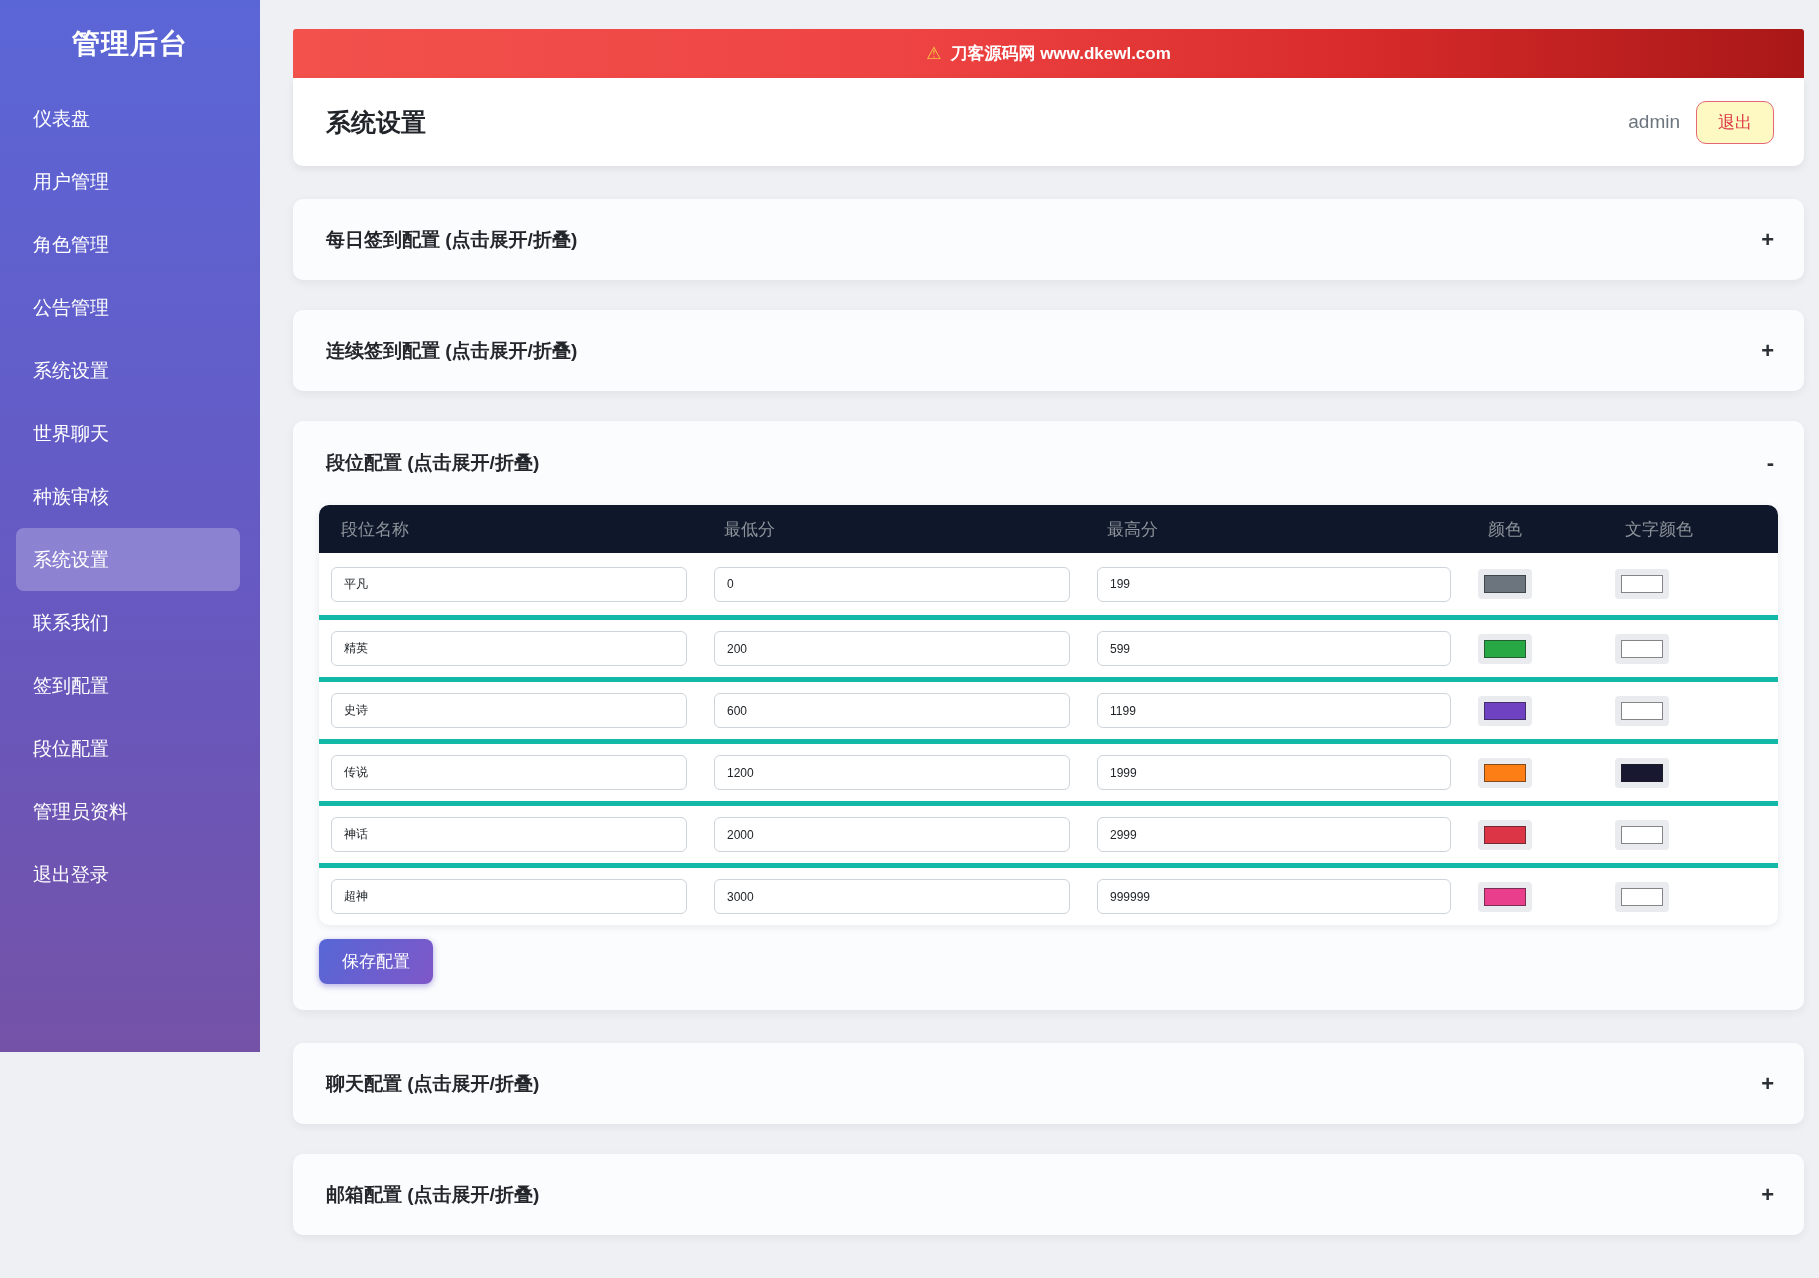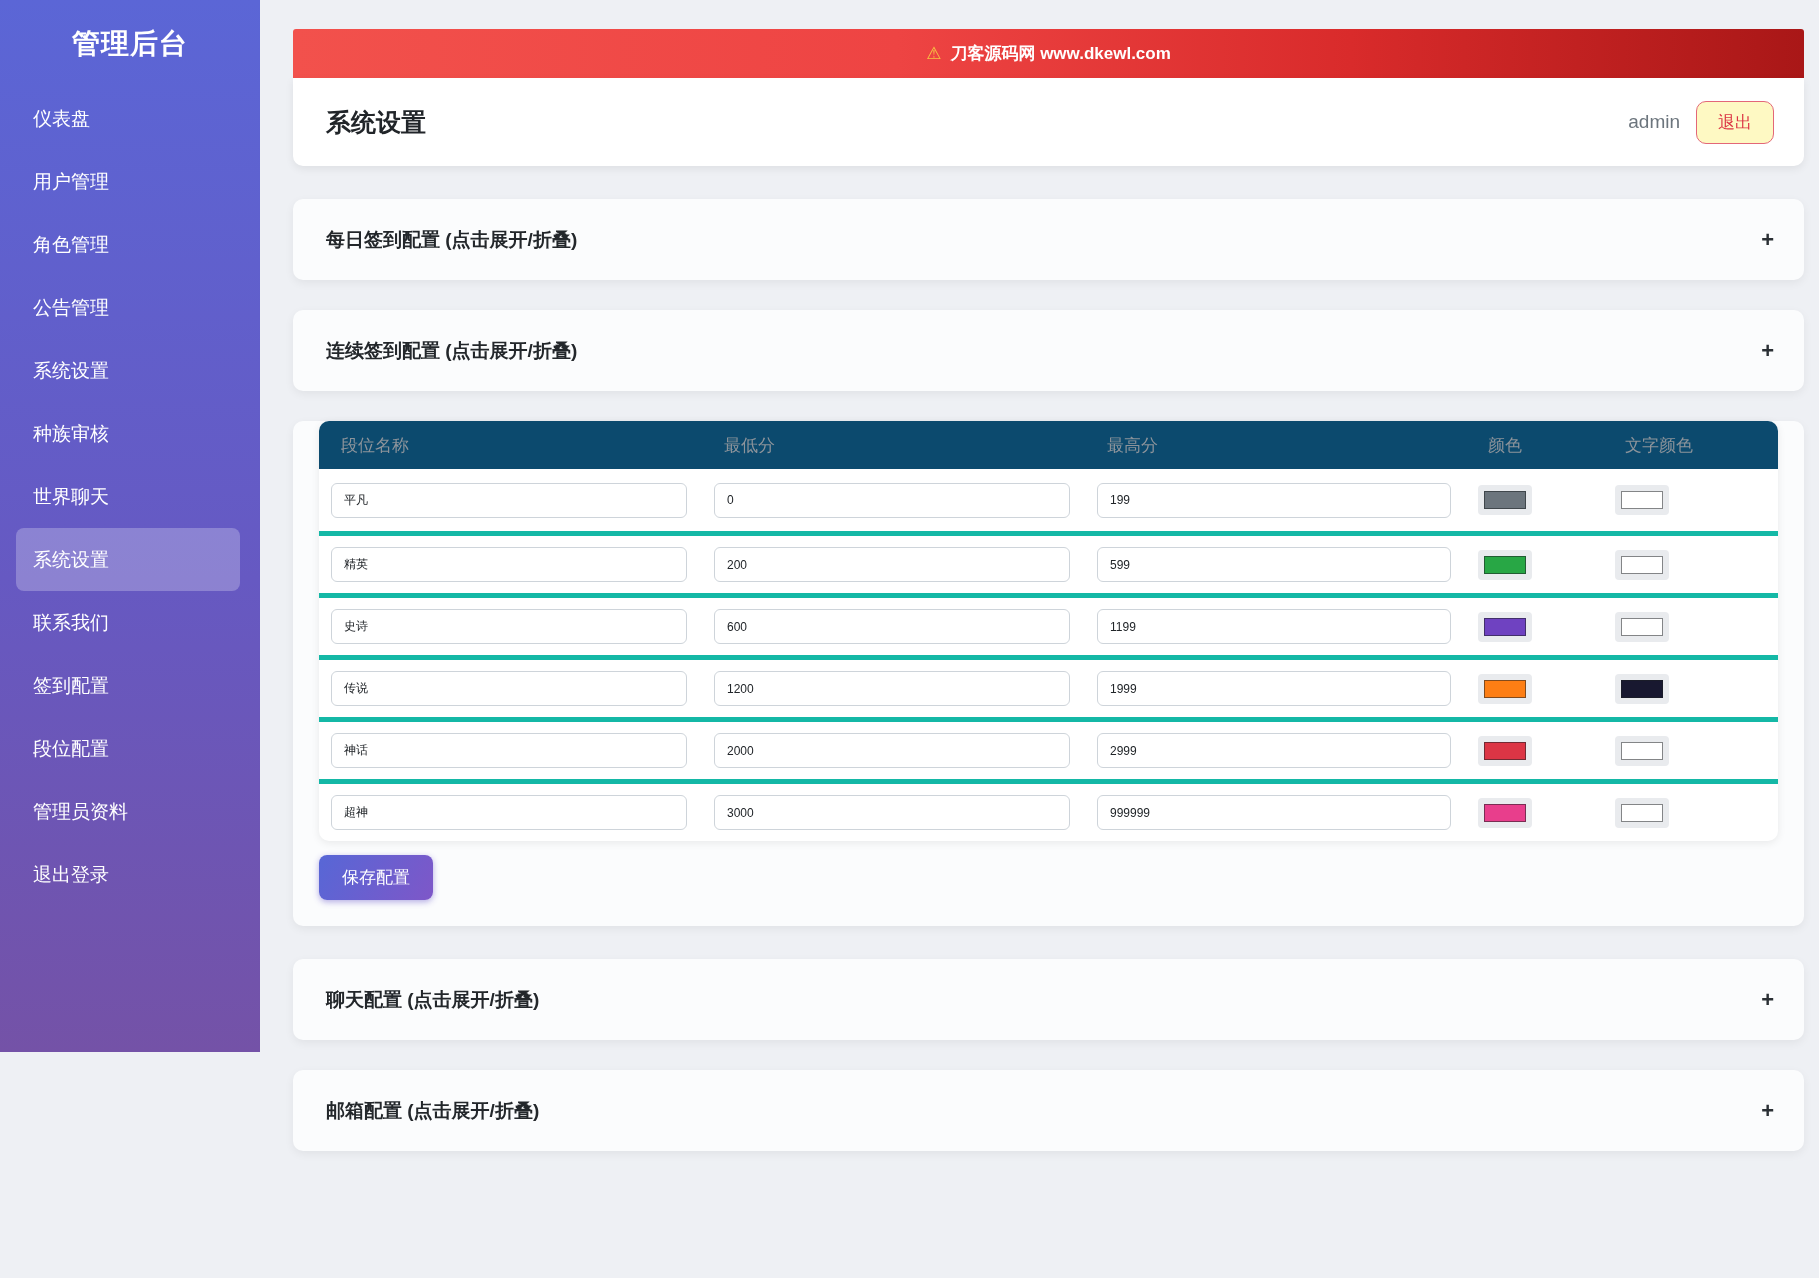--- a/index.html
+++ b/index.html
@@ -67,21 +67,21 @@
   
   .panel {
     margin:0 26px; background:#fff; border-radius:10px;
     box-shadow:0 2px 9px rgba(0,0,0,.08); overflow:hidden;
   }
   .grid-row {
     display:grid;
     grid-template-columns:356px 356px 354px 110px 1fr;
     column-gap:27px; padding:0 12px; align-items:center;
   }
-  .thead { height:48px; background:#0c4a6e; }
+  .thead { height:48px; background:#0f172a; }
   .thead span { font-size:17px; color:#8d949b; padding-left:10px; }
   .trow { height:62px; }
   .trow + .trow { border-top:5px solid #14b8a6; }
   .trow input[type=text] {
     width:100%; height:35px; border:1px solid #ced4da; border-radius:6px;
     font-size:12px; color:#212529; padding:0 12px; background:#fff;
     font-family:inherit; outline:none;
   }
   .swatch-wrap {
     width:54px; height:30px; background:#e9ebee; border-radius:4px;
@@ -116,25 +116,25 @@
 
   <div class="side-item">
     <span>公告管理</span>
   </div>
 
   <div class="side-item">
     <span>系统设置</span>
   </div>
 
   <div class="side-item">
+    <span>世界聊天</span>
+  </div>
+
+  <div class="side-item">
     <span>种族审核</span>
-  </div>
-
-  <div class="side-item">
-    <span>世界聊天</span>
   </div>
 
   <div class="side-item active">
     <span>系统设置</span>
   </div>
 
   <div class="side-item">
     <span>联系我们</span>
   </div>
 
@@ -179,20 +179,24 @@
   </div>
 
   <div class="card">
     <div class="card-head">
       <span class="card-title">连续签到配置 (点击展开/折叠)</span>
       <span class="toggle">+</span>
     </div>
   </div>
 
   <div class="card expanded">
+    <div class="card-head">
+      <span class="card-title">段位配置 (点击展开/折叠)</span>
+      <span class="toggle">-</span>
+    </div>
 
     <div class="panel">
       <div class="grid-row thead">
         <span>段位名称</span>
         <span>最低分</span>
         <span>最高分</span>
         <span>颜色</span>
         <span>文字颜色</span>
       </div>
       <div id="rank-rows">

